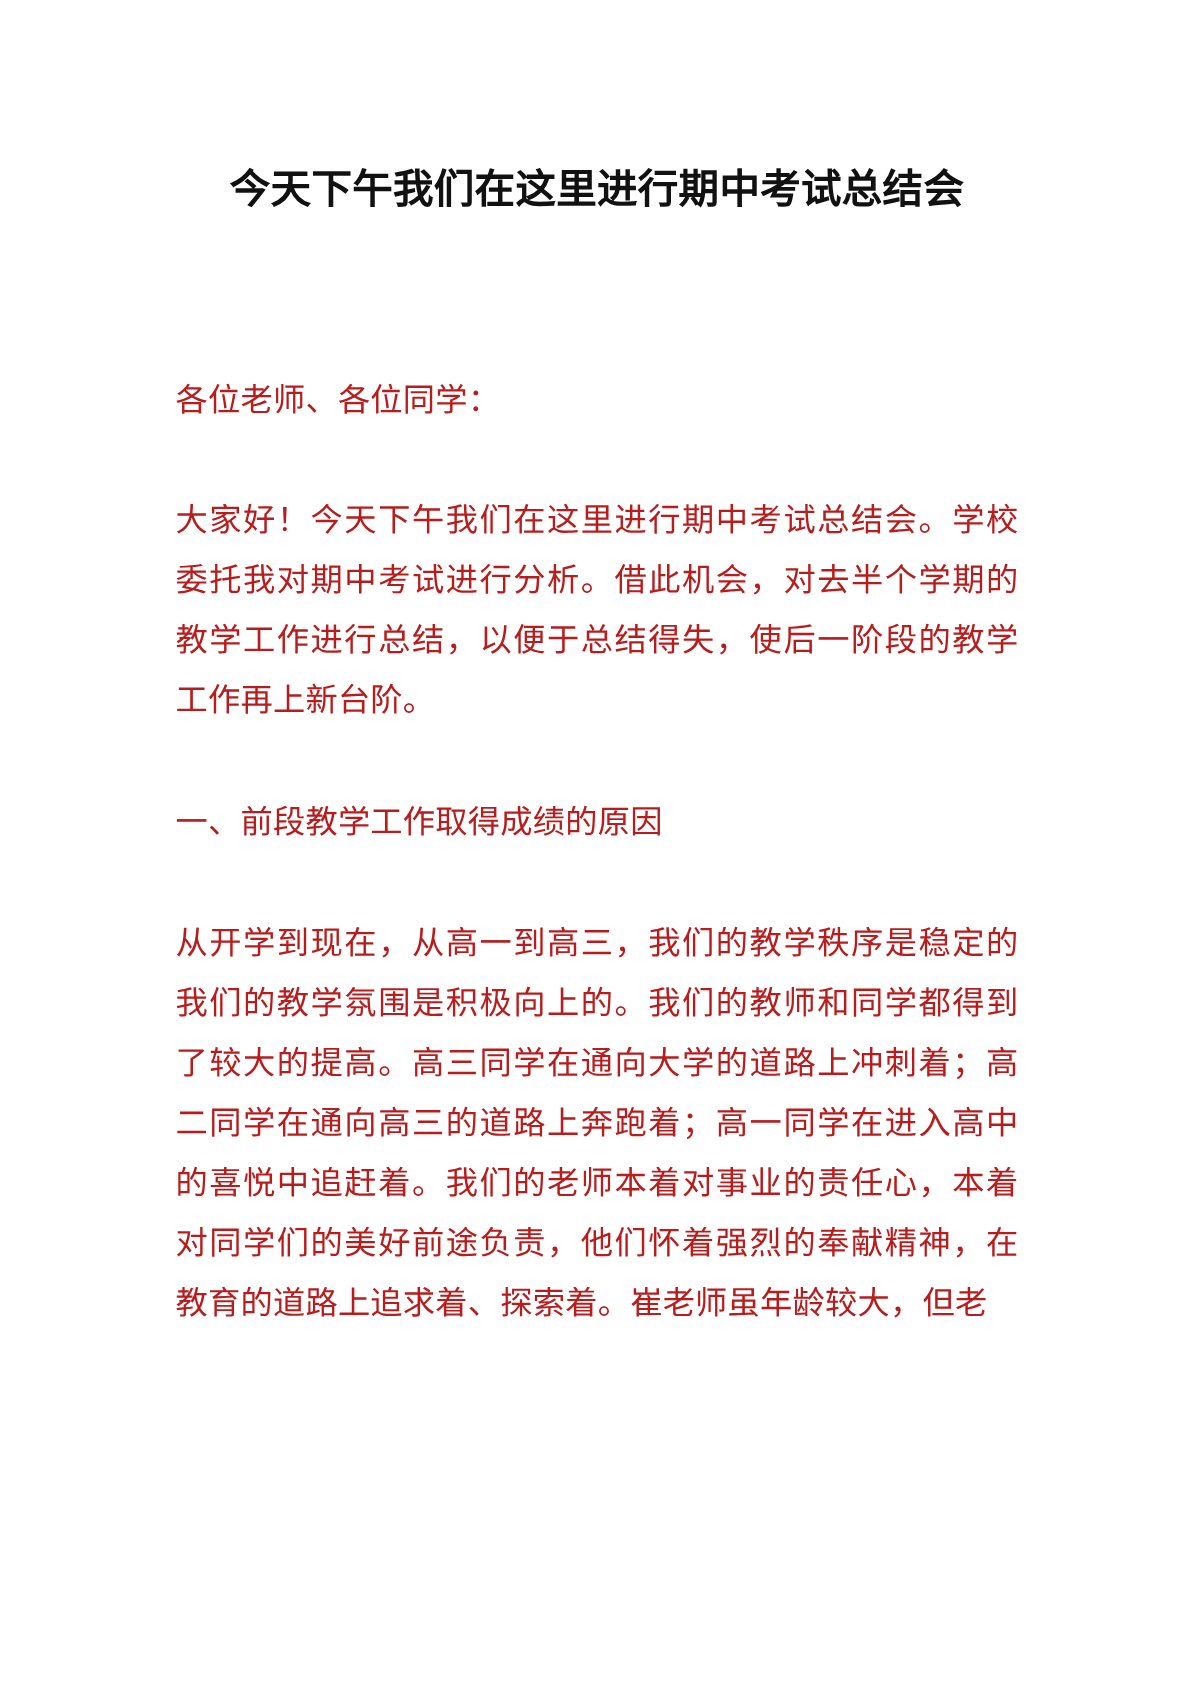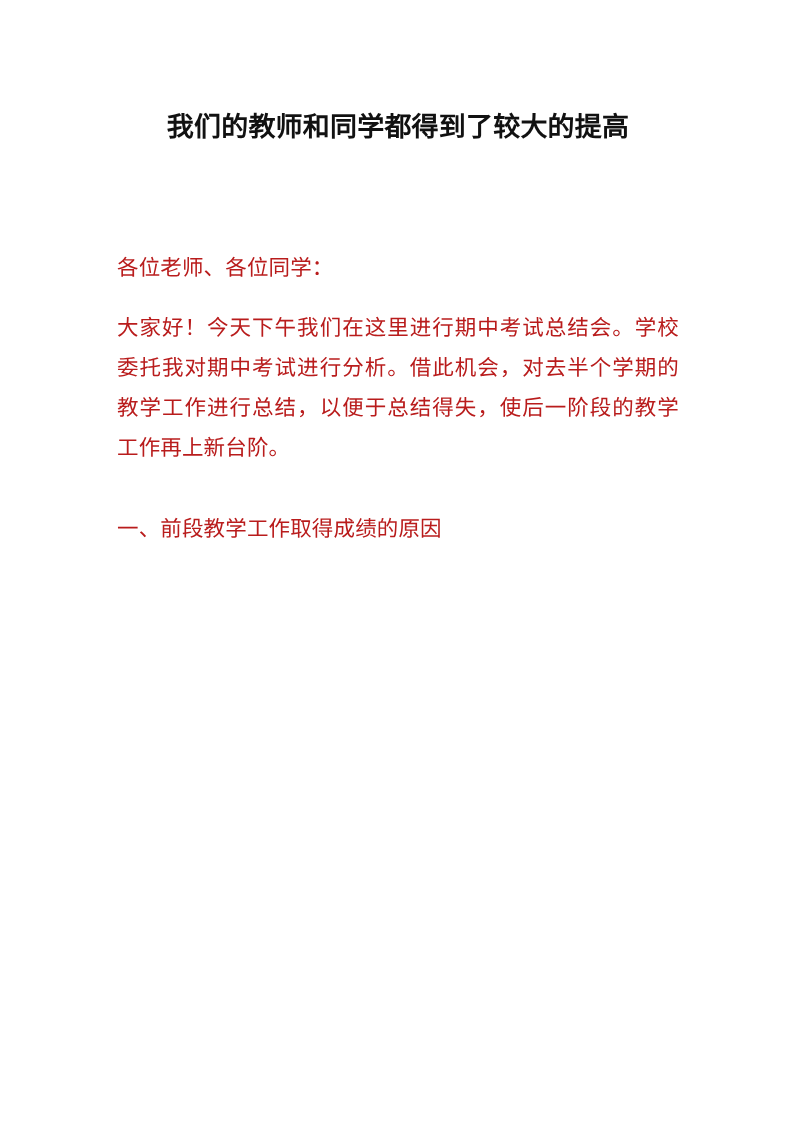--- a/index.html
+++ b/index.html
@@ -46,43 +46,44 @@
     text-justify: inter-character;
     letter-spacing: 0.15px;
     color: #b91c1c;
     word-break: break-all;
     margin: 0;
   }
   .block.salutation {
     margin-top: 66px;
   }
   .block.intro {
-    margin-top: 20px;
+    margin-top: 40px;
   }
   .block.section-heading {
     margin-top: 41px;
   }
   .block.body-paragraph {
     margin-top: 41px;
   }
   .nowrap-line {
     display: block;
   }
 </style>
 </head>
 <body>
 
 <div class="page">
   <div class="content">
 
     <h1 class="doc-title">
-      <span class="nowrap-line">我们的教师和同学都得到了较大的提高</span>
+      <span class="nowrap-line">今天下午我们在这里进行期中考试总结会</span>
     </h1>
 
     <p class="block salutation">各位老师、各位同学：</p>
 
     <p class="block intro">大家好！今天下午我们在这里进行期中考试总结会。学校委托我对期中考试进行分析。借此机会，对去半个学期的教学工作进行总结，以便于总结得失，使后一阶段的教学工作再上新台阶。</p>
 
     <p class="block section-heading">一、前段教学工作取得成绩的原因</p>
 
+    <p class="block body-paragraph">从开学到现在，从高一到高三，我们的教学秩序是稳定的我们的教学氛围是积极向上的。我们的教师和同学都得到了较大的提高。高三同学在通向大学的道路上冲刺着；高二同学在通向高三的道路上奔跑着；高一同学在进入高中的喜悦中追赶着。我们的老师本着对事业的责任心，本着对同学们的美好前途负责，他们怀着强烈的奉献精神，在教育的道路上追求着、探索着。崔老师虽年龄较大，但老</p>
 
   </div>
 </div>
 
 </body></html>

